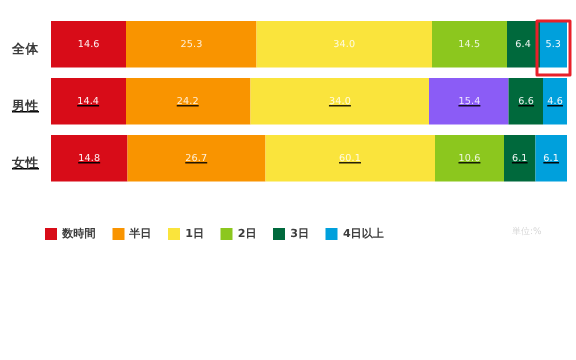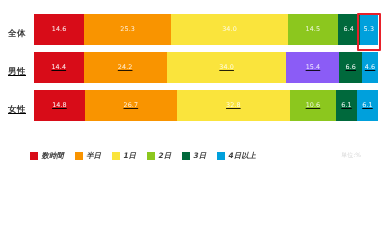--- a/index.html
+++ b/index.html
@@ -101,21 +101,20 @@
     width:8px;height:8px;
     display:block;
     border-radius:0;
   }
   .legend-label{
     font-size:7.4px;
     color:#3d3d3d;
     font-weight:bold;
     line-height:1;
     white-space:nowrap;
-    font-style:italic;
   }
   .unit-note{
     position:absolute;
     right:10px;
     bottom:11px;
     font-size:6px;
     color:#d7d7d7;
     line-height:1;
     white-space:nowrap;
   }
@@ -181,21 +180,21 @@
         <div class="row-label">女性</div>
         <div class="bar-wrap">
           <div class="bar">
             <div class="seg" style="width: 14.8%; background: rgb(216, 12, 24);">
               <span class="seg-val">14.8</span>
             </div>
             <div class="seg light" style="width: 26.7%; background: rgb(249, 148, 0);">
               <span class="seg-val">26.7</span>
             </div>
             <div class="seg light" style="width: 32.9%; background: rgb(250, 228, 60);">
-              <span class="seg-val">32.8</span>
+              <span class="seg-val">60.1</span>
             </div>
             <div class="seg light" style="width: 13.4%; background: rgb(140, 199, 30);">
               <span class="seg-val">10.6</span>
             </div>
             <div class="seg" style="width: 6.1%; background: rgb(0, 105, 60);">
               <span class="seg-val">6.1</span>
             </div>
             <div class="seg" style="width: 6.1%; background: rgb(0, 160, 220);">
               <span class="seg-val">6.1</span>
             </div>

